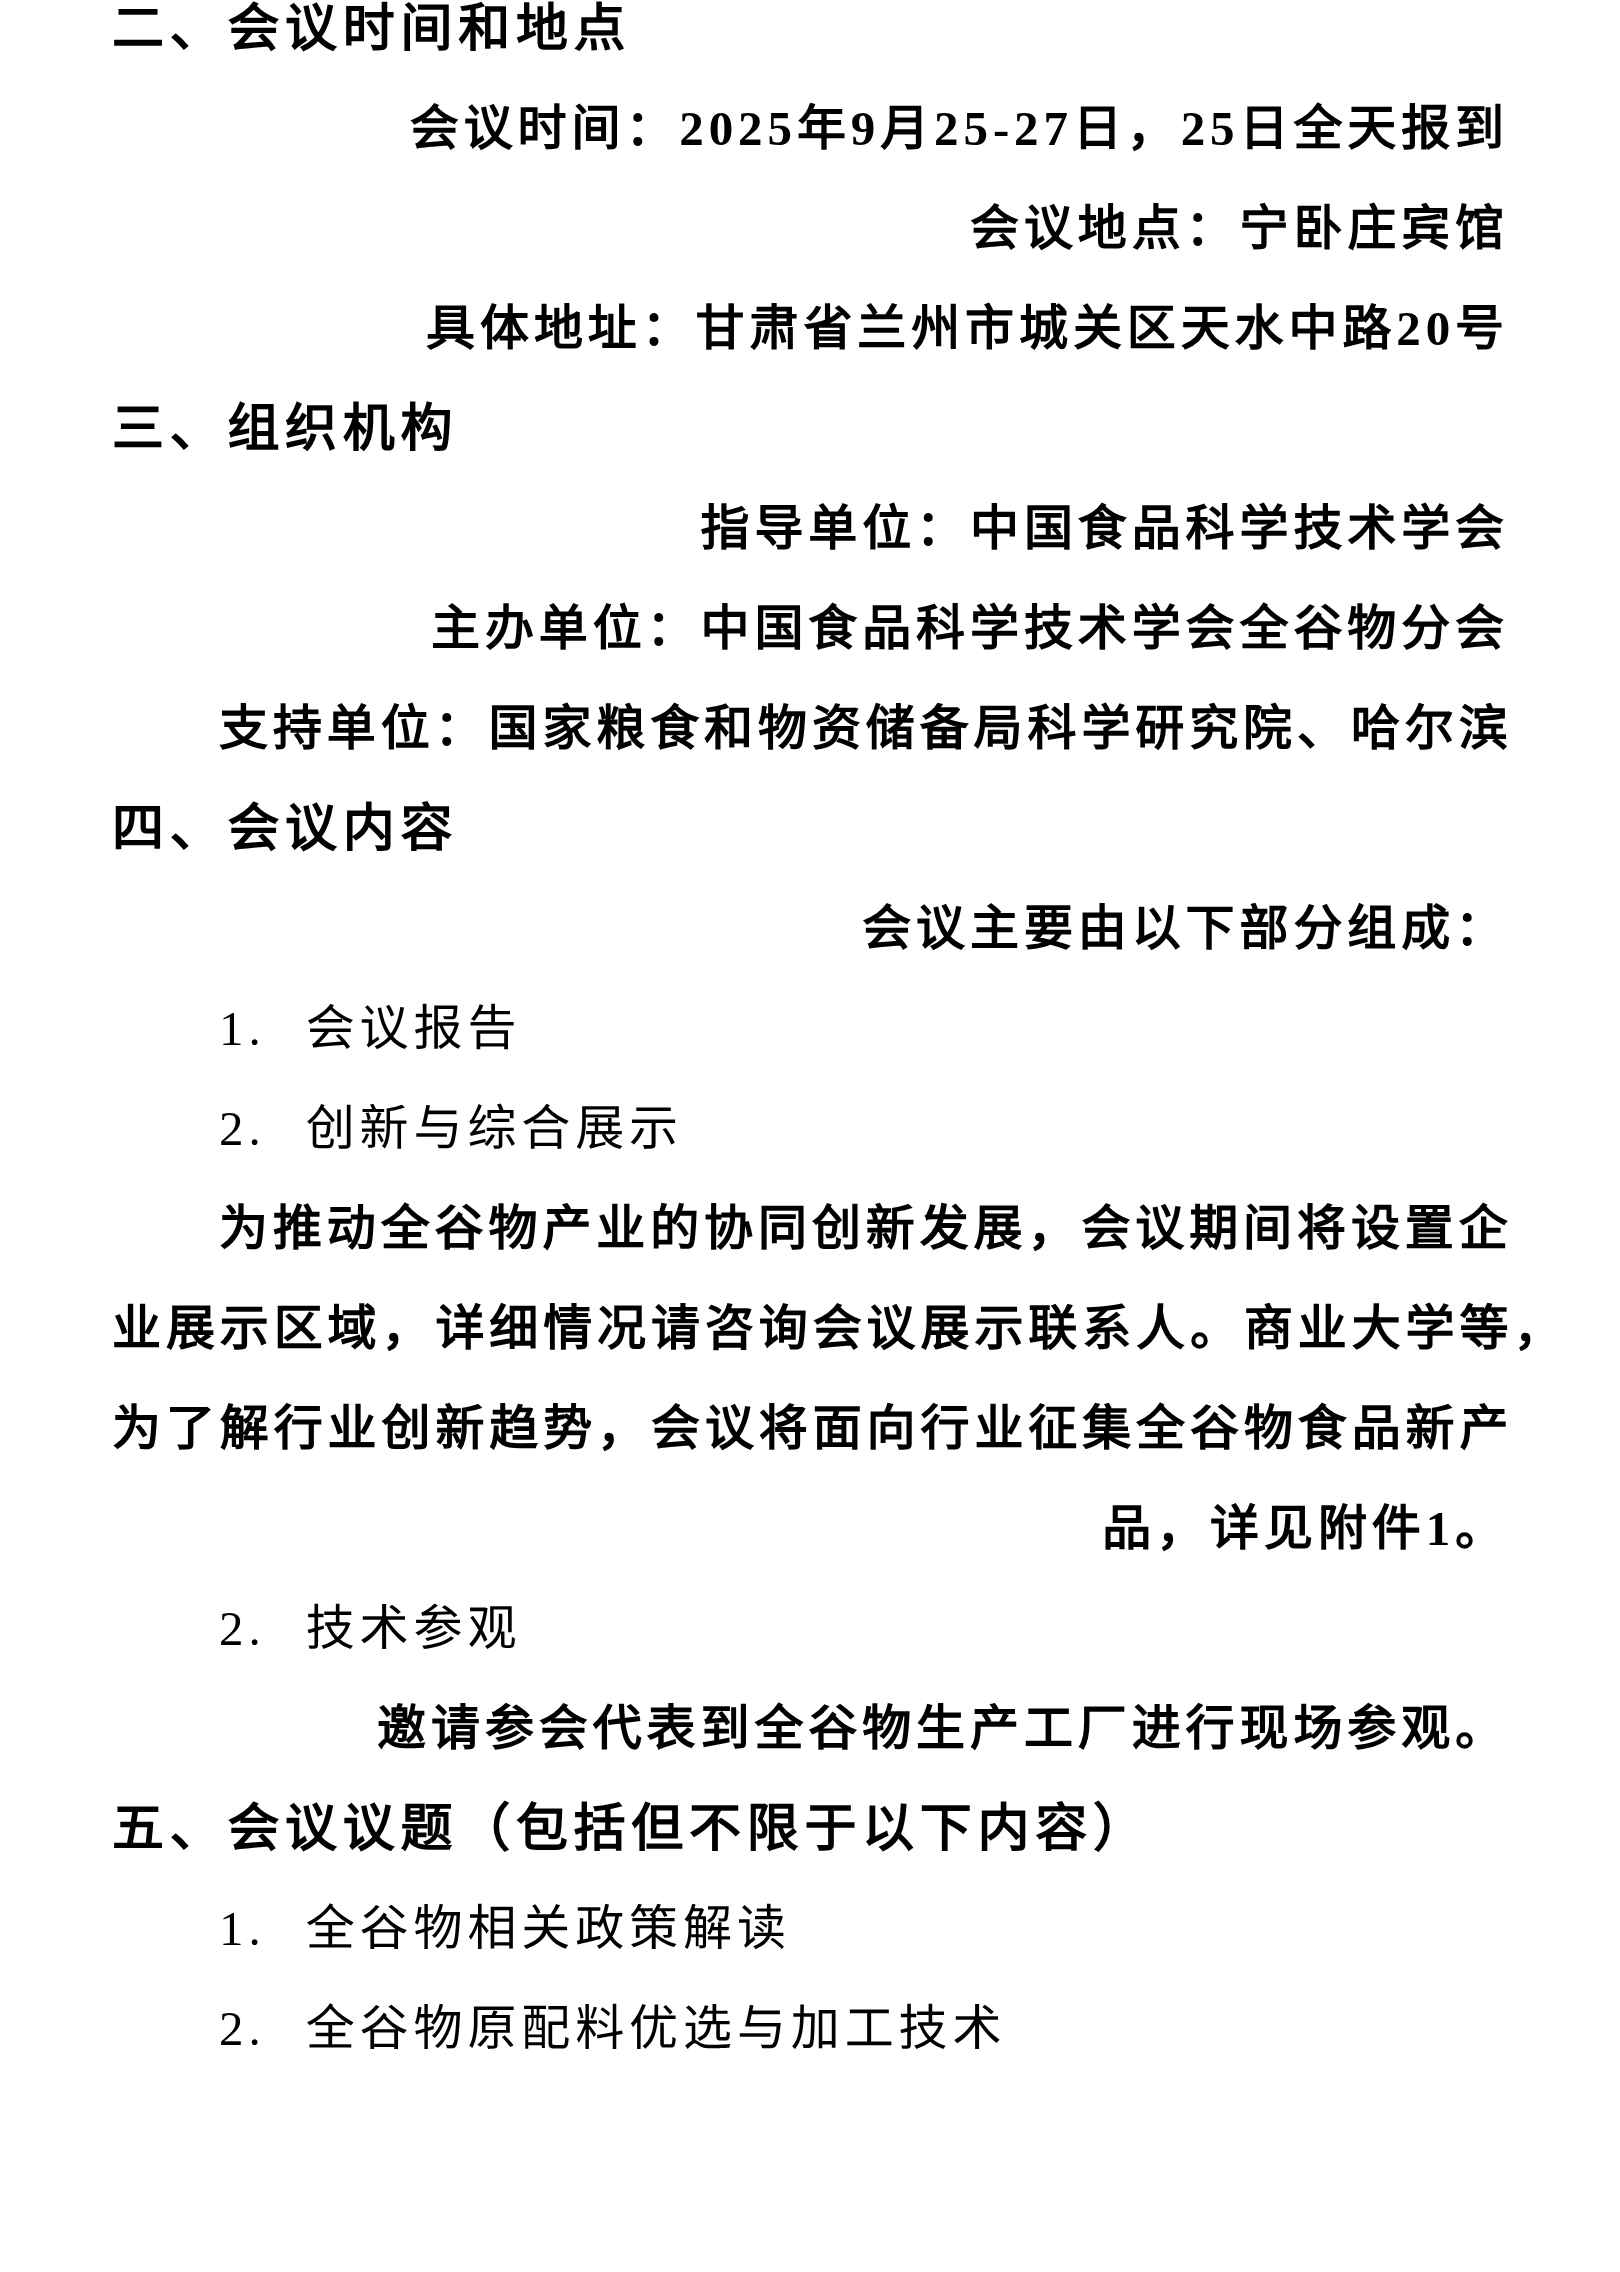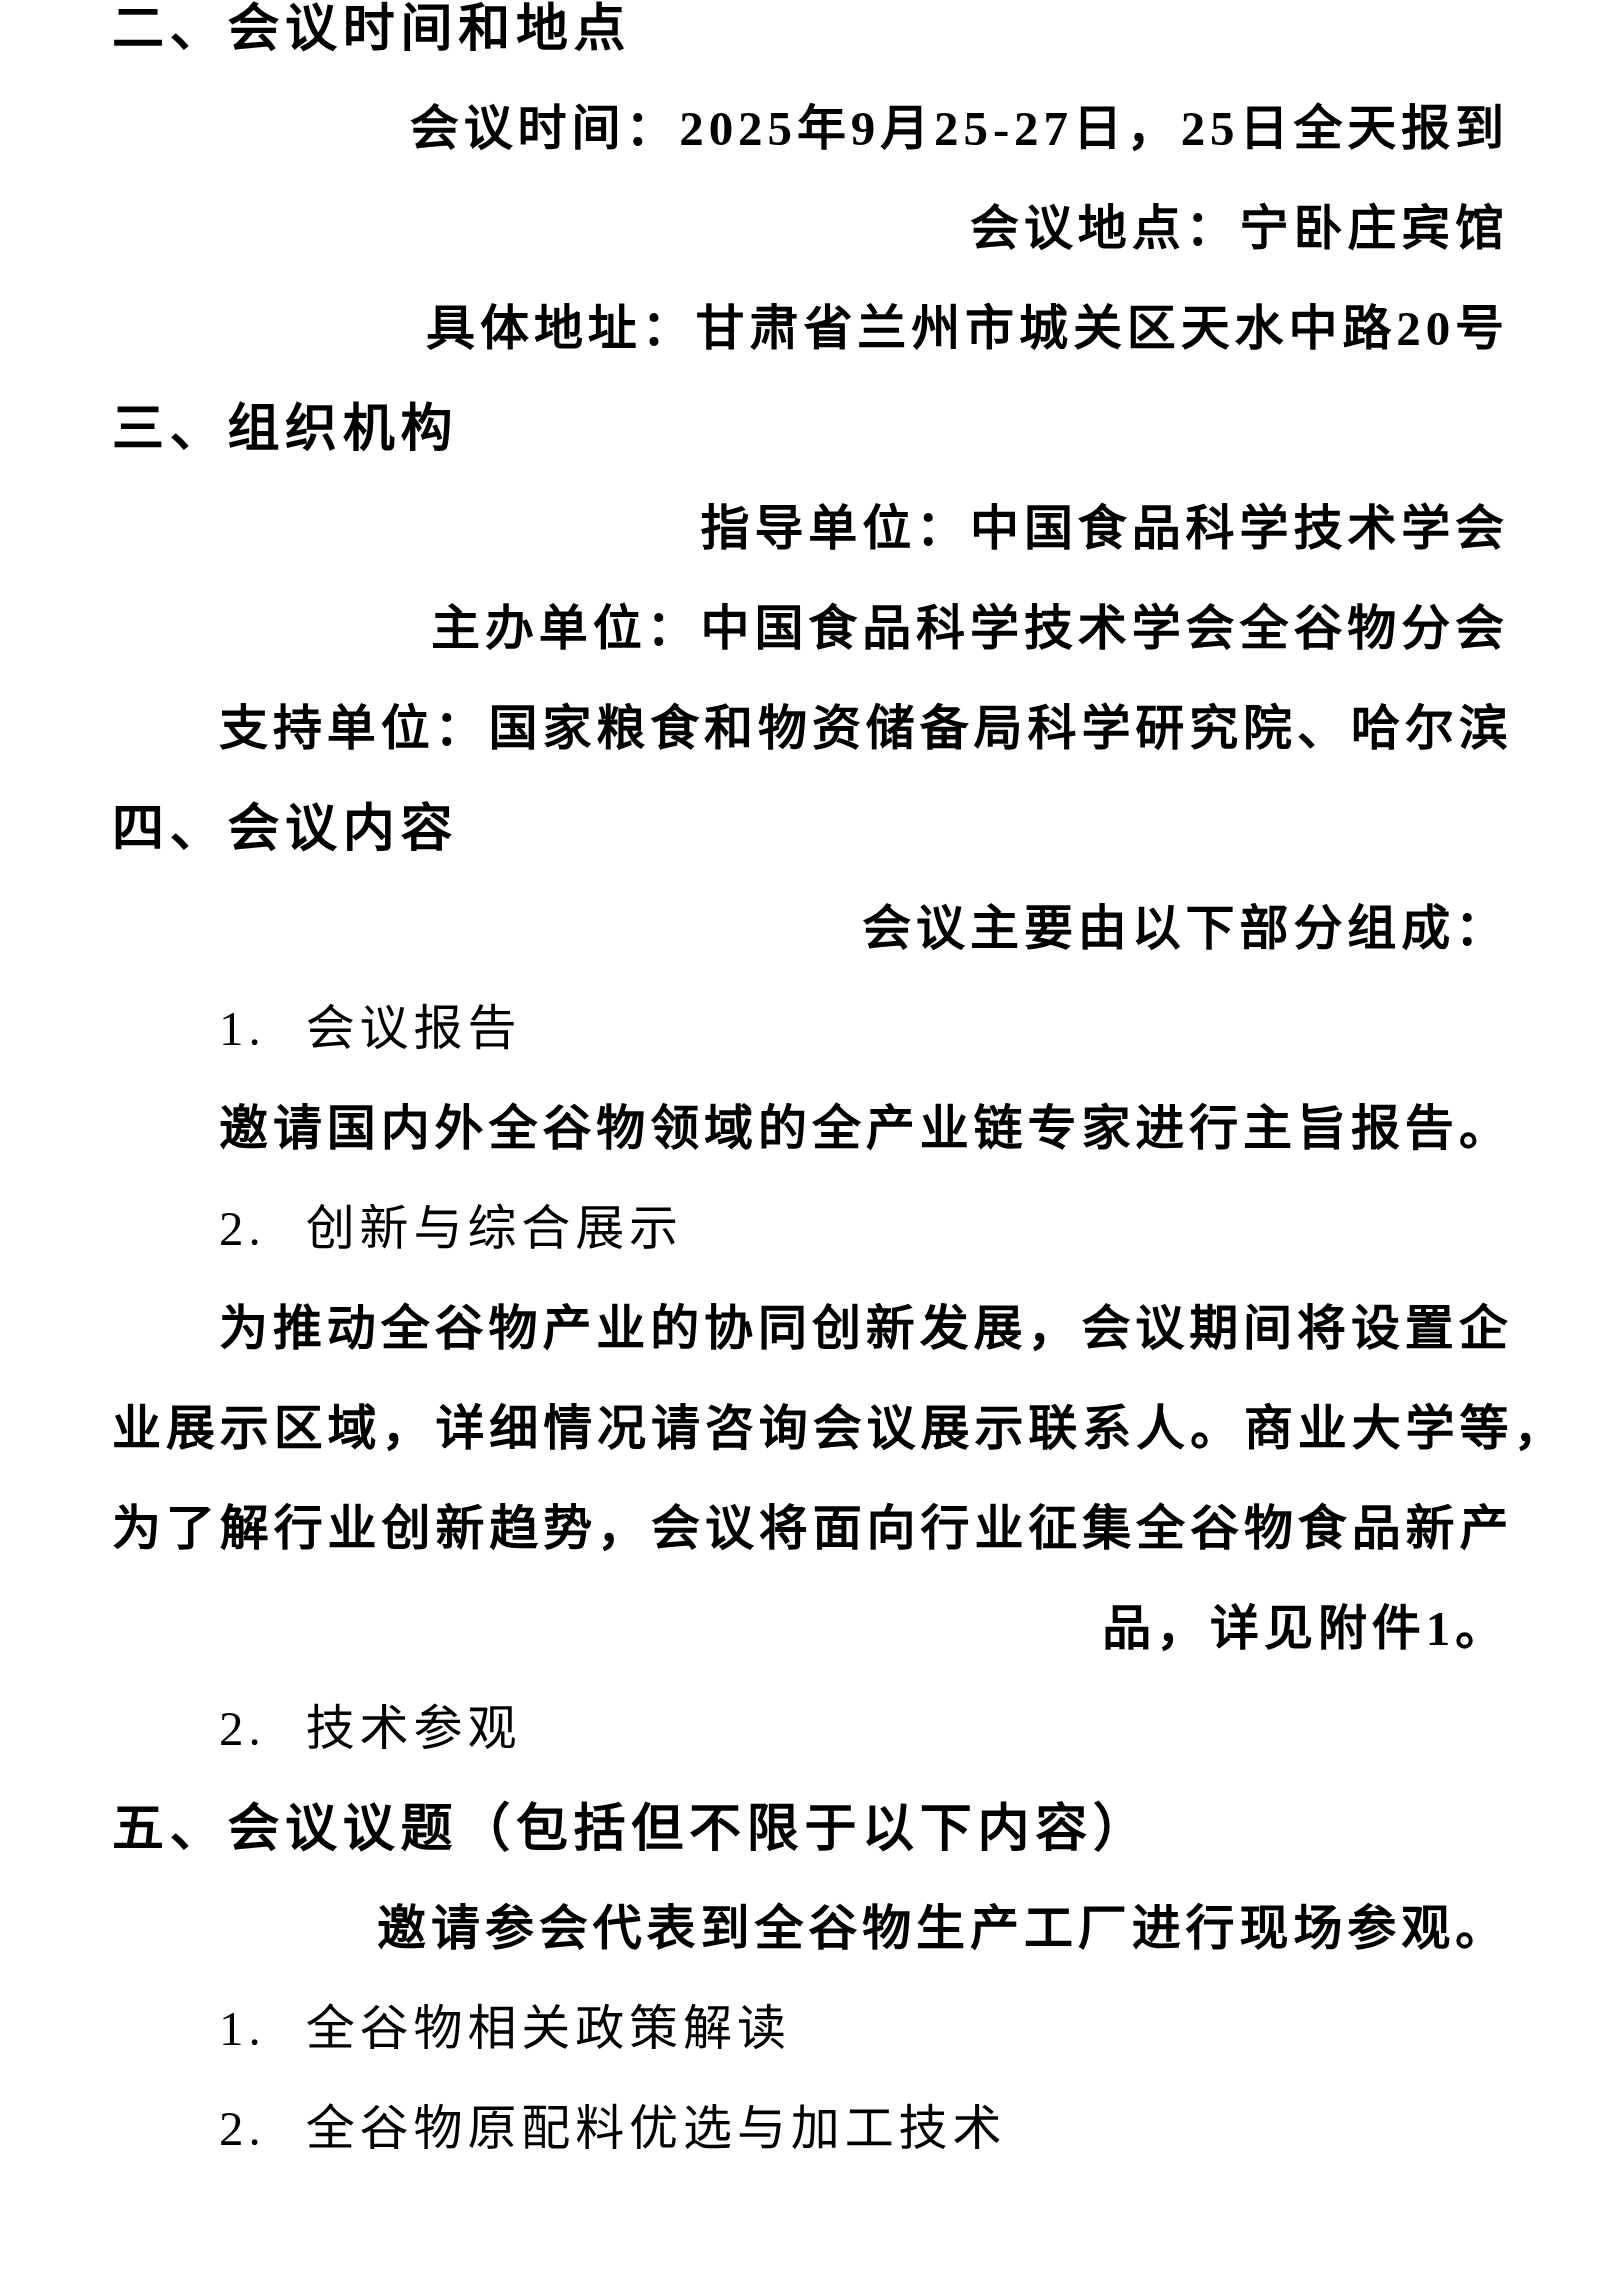--- a/index.html
+++ b/index.html
@@ -64,27 +64,26 @@
   <div class="line b ind">具体地址：甘肃省兰州市城关区天水中路20号</div>
 
   <div class="line h">三、组织机构</div>
   <div class="line b ind">指导单位：中国食品科学技术学会</div>
   <div class="line b ind">主办单位：中国食品科学技术学会全谷物分会</div>
   <div class="line b ind">支持单位：国家粮食和物资储备局科学研究院、哈尔滨</div>
 
   <div class="line h">四、会议内容</div>
   <div class="line b ind">会议主要由以下部分组成：</div>
   <div class="line sub">1. 会议报告</div>
-  <div class="line b ind">邀请国内外全谷物领域的全产业链专家进行主旨报告。</div>
   <div class="line sub">2. 创新与综合展示</div>
   <div class="line b ind">为推动全谷物产业的协同创新发展，会议期间将设置企</div>
   <div class="line b">业展示区域，详细情况请咨询会议展示联系人。商业大学等，</div>
   <div class="line b">为了解行业创新趋势，会议将面向行业征集全谷物食品新产</div>
   <div class="line b">品，详见附件1。</div>
   <div class="line sub">2. 技术参观</div>
+  <div class="line b ind">邀请参会代表到全谷物生产工厂进行现场参观。</div>
+
   <div class="line h">五、会议议题（包括但不限于以下内容）</div>
-
-  <div class="line b ind">邀请参会代表到全谷物生产工厂进行现场参观。</div>
   <div class="line sub">1. 全谷物相关政策解读</div>
   <div class="line sub">2. 全谷物原配料优选与加工技术</div>
 
 </div>
 
 
 </body></html>

